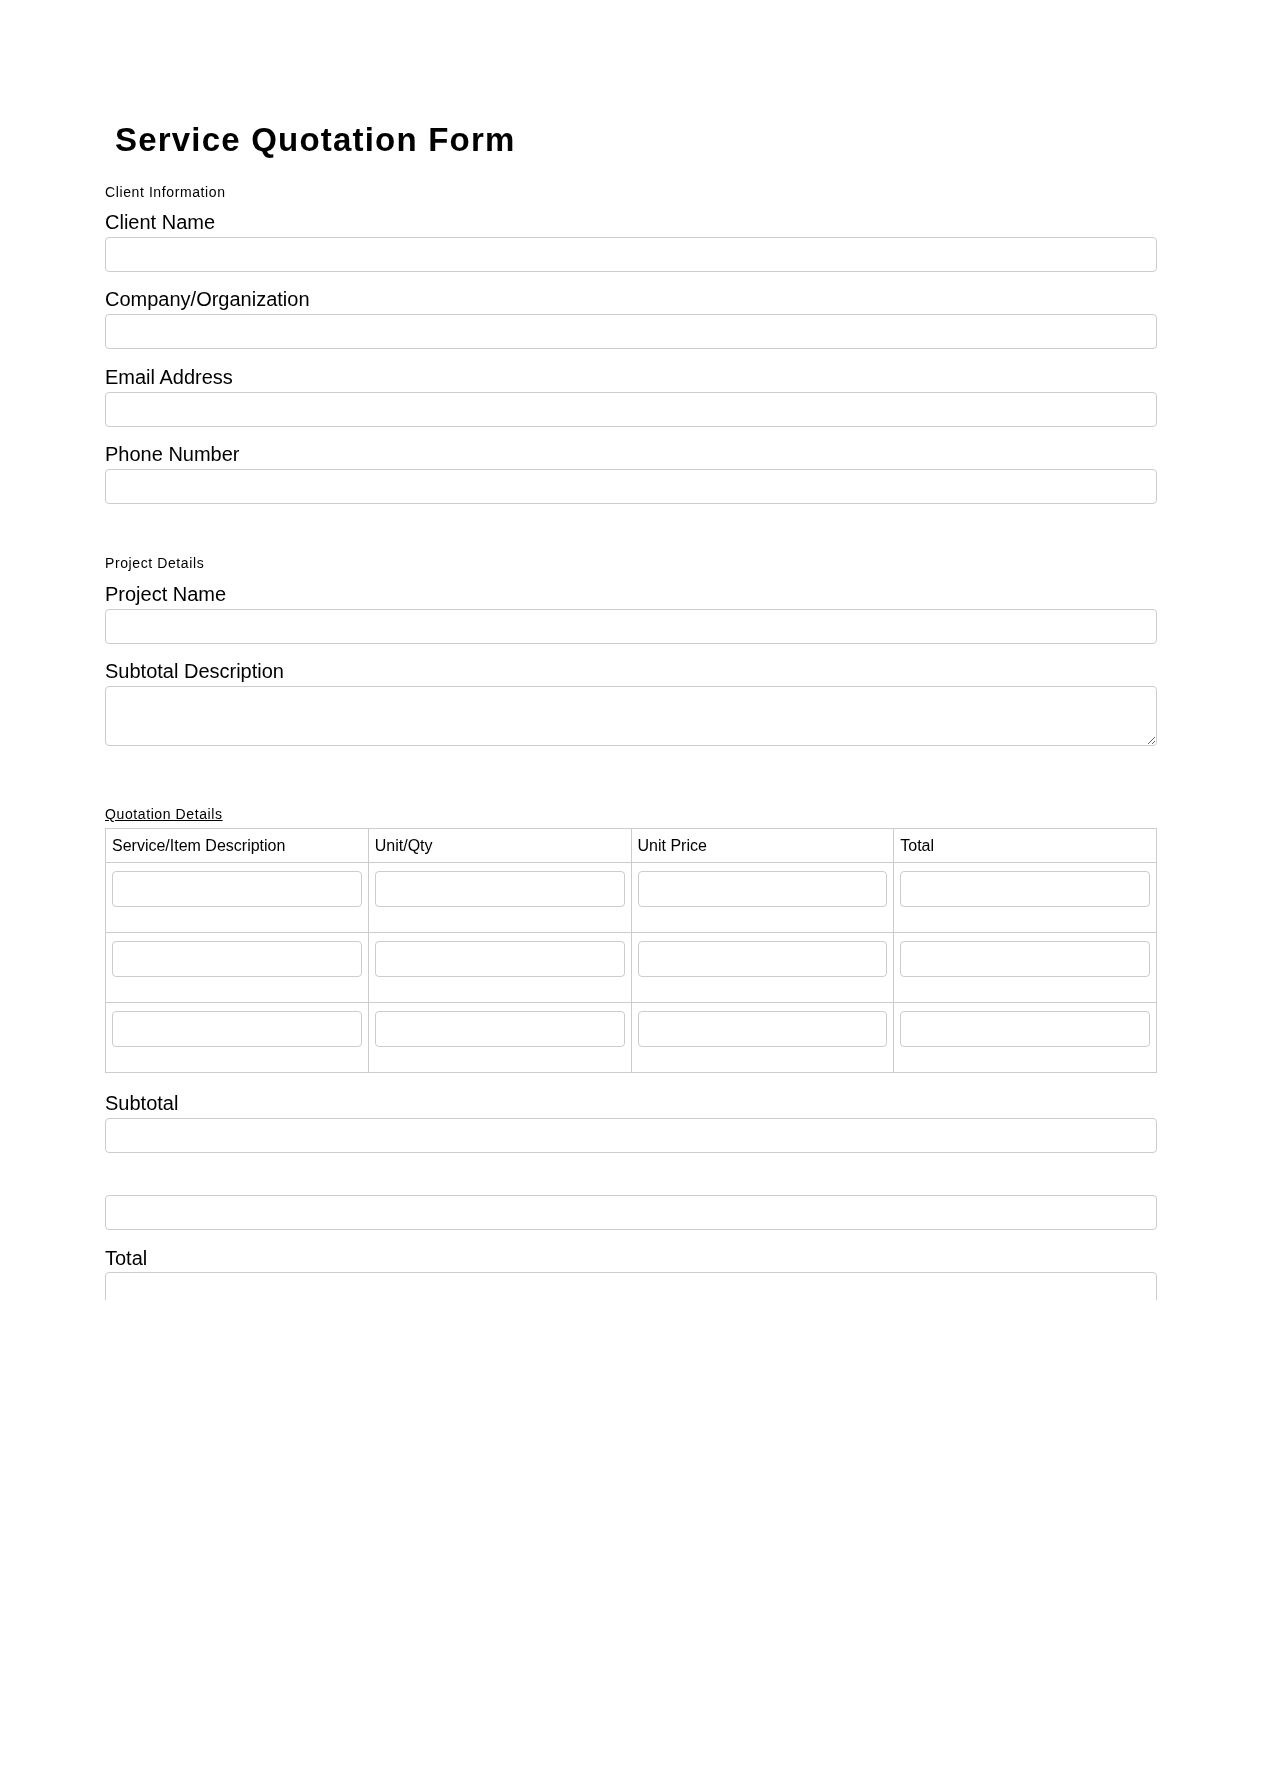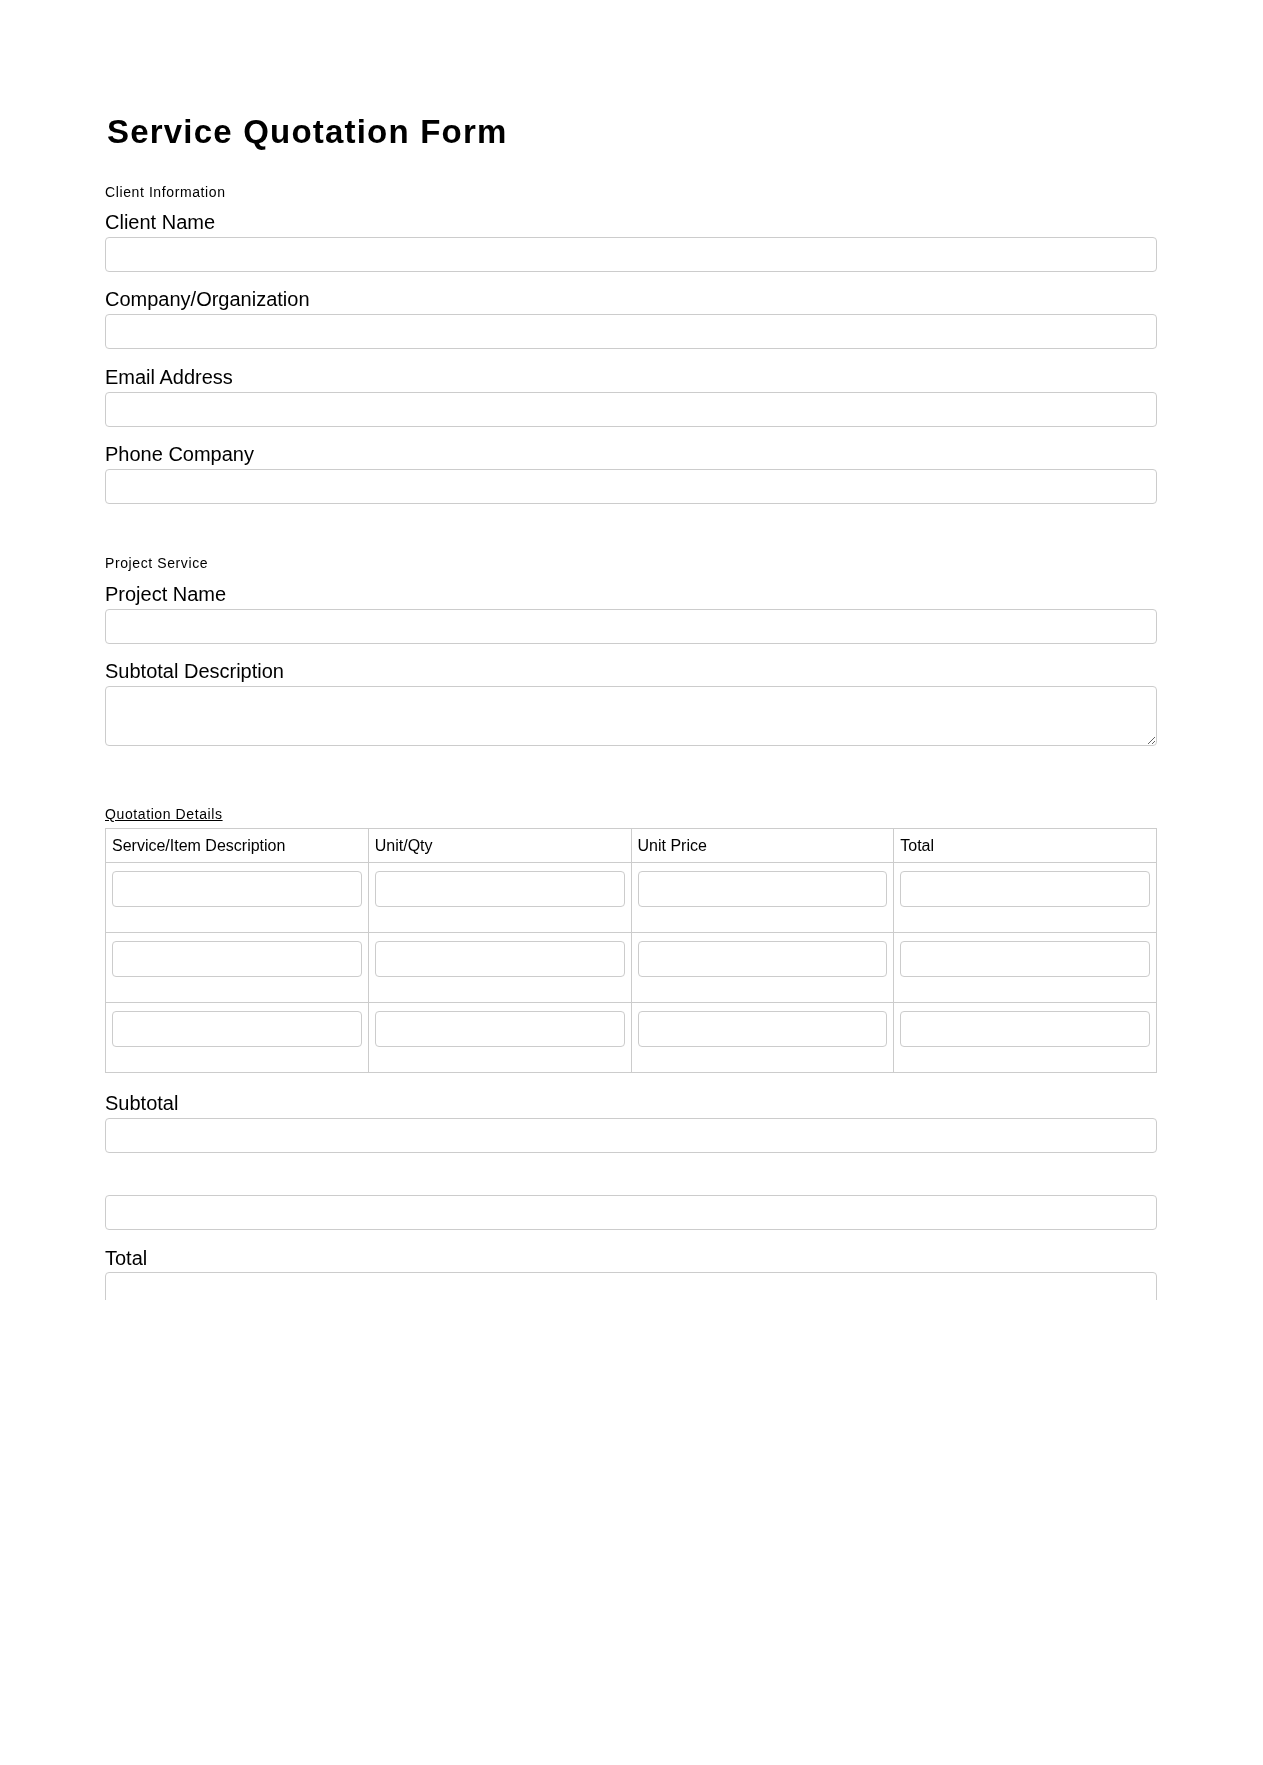--- a/index.html
+++ b/index.html
@@ -20,21 +20,21 @@
       left: 105px;
       top: 0;
       width: 1052px;
       height: 1300px;
       overflow: hidden;
     }
     .title {
       position: absolute;
       left: 0;
       top: 110px;
-      margin: 2px;
+      margin: 10px;
       font-size: 33px;
       font-weight: bold;
       letter-spacing: 1.2px;
       line-height: 40px;
       white-space: nowrap;
     }
     .section-title {
       position: absolute;
       left: 0;
       margin: 0;
@@ -120,24 +120,24 @@
 
   <label class="label" style="top:212px;">Client Name</label>
   <input class="field" style="top: 237px;" type="text" value="">
 
   <label class="label" style="top:289px;">Company/Organization</label>
   <input class="field" style="top: 314px;" type="text" value="">
 
   <label class="label" style="top:367px;text-align:center;">Email Address</label>
   <input class="field" style="top: 392px;" type="email" value="">
 
-  <label class="label" style="top:444px;">Phone Company</label>
+  <label class="label" style="top:444px;">Phone Number</label>
   <input class="field" style="top: 469px;" type="tel" value="">
 
-  <h2 class="section-title" style="top:551px;">Project Service</h2>
+  <h2 class="section-title" style="top:551px;">Project Details</h2>
 
   <label class="label" style="top:584px;">Project Name</label>
   <input class="field" style="top: 609px;" type="text" value="">
 
   <label class="label" style="top:661px;">Subtotal Description</label>
   <textarea class="field" style="top: 686px;"></textarea>
 
   <h2 class="section-title" style="top:802px;text-decoration:underline;">Quotation Details</h2>
 
   <table class="quote-table">

